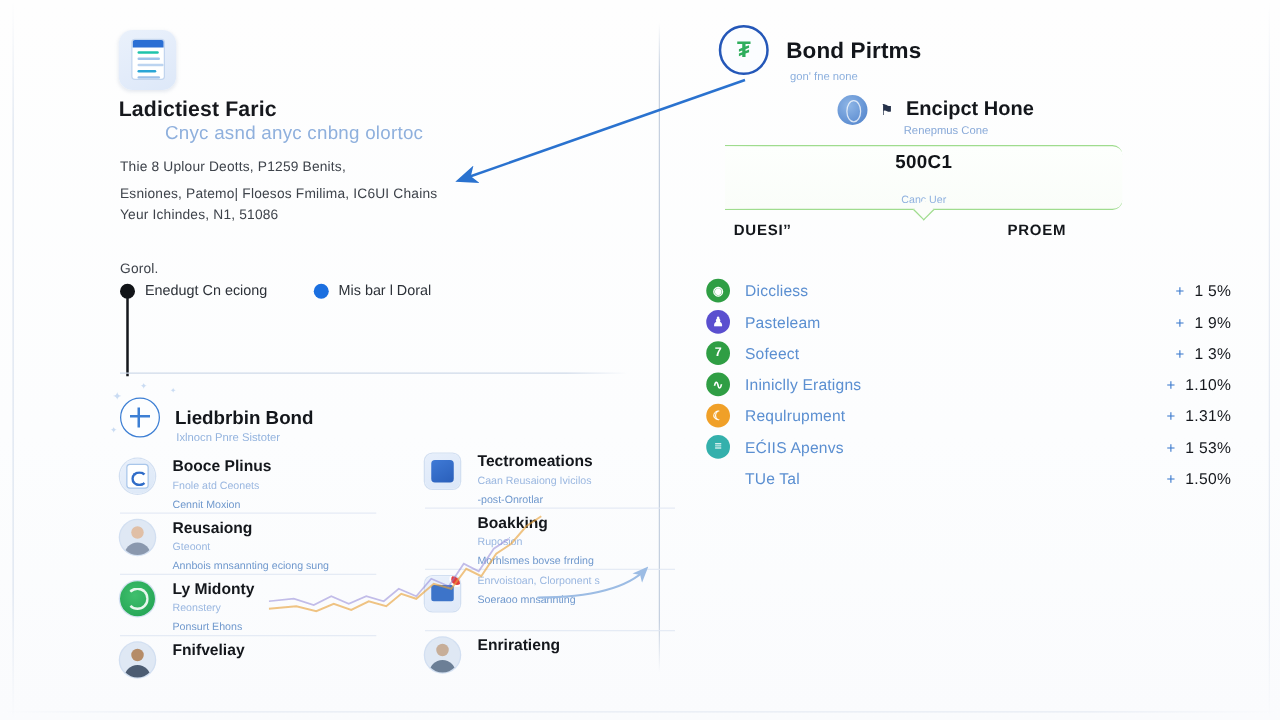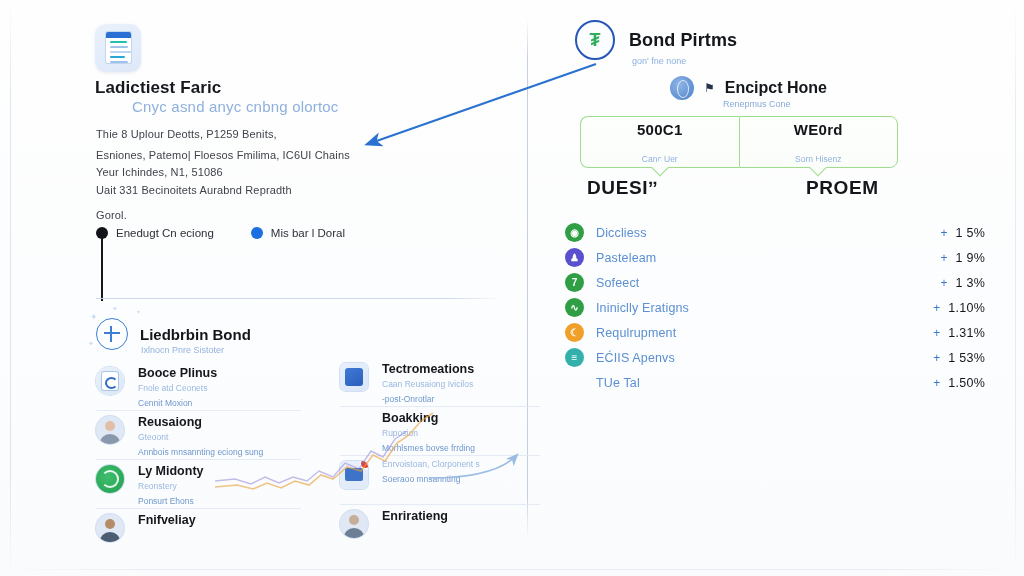--- a/index.html
+++ b/index.html
@@ -440,21 +440,21 @@
     left: 50%; bottom: -7px;
     transform: translateX(-50%) rotate(45deg);
     width: 11px; height: 11px;
     background: #fbfdfa;
     border-right: 1.4px solid #9fdc8e;
     border-bottom: 1.4px solid #9fdc8e;
   }
 
   .cap {
     position: absolute;
-    font-size: 19px; font-weight: bold; color: #13161b;
+    font-size: 12px; font-weight: bold; color: #13161b;
     letter-spacing: .6px;
     filter: blur(.2px);
   }
   .cap.left  { left: 60px; top: 177px; }
   .cap.right { left: 279px; top: 177px; }
 
   .item-list {
     position: absolute;
     left: 38px; top: 220px;
     width: 420px;
@@ -529,21 +529,20 @@
         <div class="ln b"></div>
       </div>
     </div>
 
     <div class="left-title">Ladictiest Faric</div>
     <div class="left-sub">Cnyc asnd anyc cnbng olortoc</div>
 
     <div class="para p1">Thie 8 Uplour Deotts, P1259 Benits,</div>
     <div class="para p2" style="white-space:pre-line;">Esniones, Patemo| Floesos Fmilima, IC6UI Chains
 Yeur Ichindes, N1, 51086</div>
-    <div class="para p3">Uait 331 Becinoitets Aurabnd Repradth</div>
     <div class="para p4">Gorol.</div>
 
     <div class="legend-row">
       <div class="legend-item">
         <span class="dot black"></span>
         <span class="legend-label">Enedugt Cn eciong</span>
       </div>
       <div class="legend-item">
         <span class="dot blue"></span>
         <span class="legend-label">Mis bar l Doral</span>
@@ -656,25 +655,20 @@
       </span>
       <span class="flag">⚑</span>
       <span class="rp-sec-title">Encipct Hone</span>
     </div>
     <div class="rp-sec-sub">Renepmus Cone</div>
 
     <div class="stats">
       <div class="stat">
         <span class="stat-val">500C1</span>
         <span class="stat-lab">Canc Uer</span>
-        <span class="notch"></span>
-      </div>
-      <div class="stat">
-        <span class="stat-val">WE0rd</span>
-        <span class="stat-lab">Sorn Hisenz</span>
         <span class="notch"></span>
       </div>
     </div>
 
     <div class="cap left">DUESIˮ</div>
     <div class="cap right">PROEM</div>
 
     <div class="item-list">
       <div class="irow">
         <span class="ibadge" style="background:#2f9e44">◉</span>

